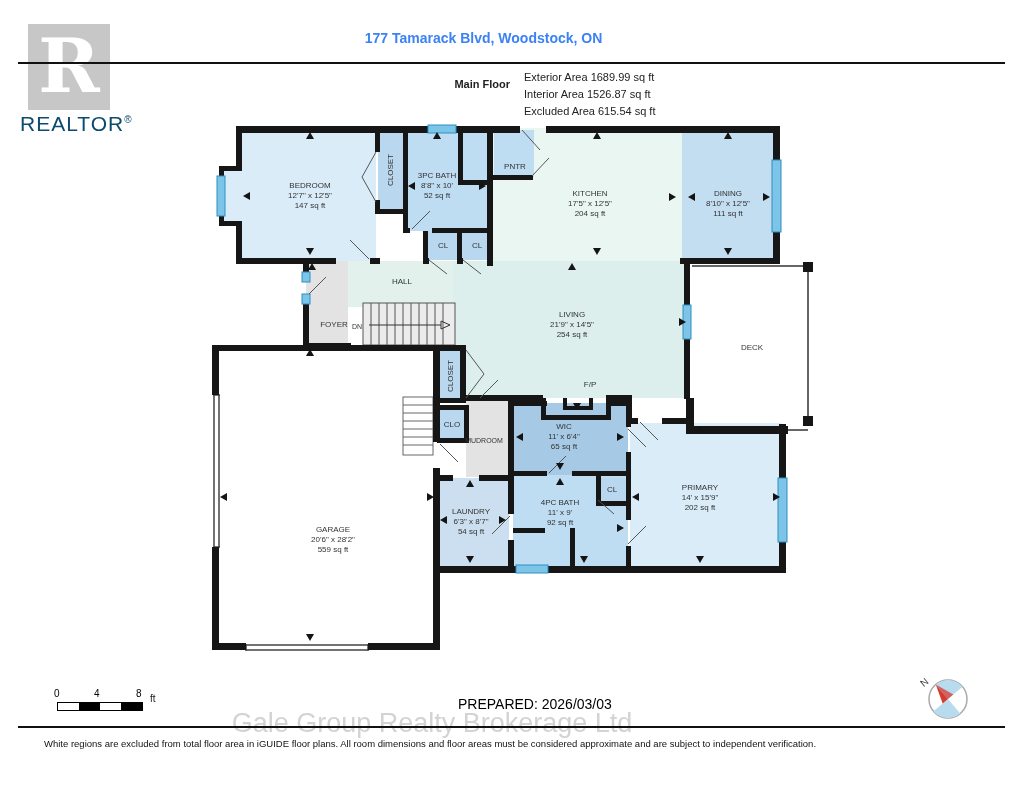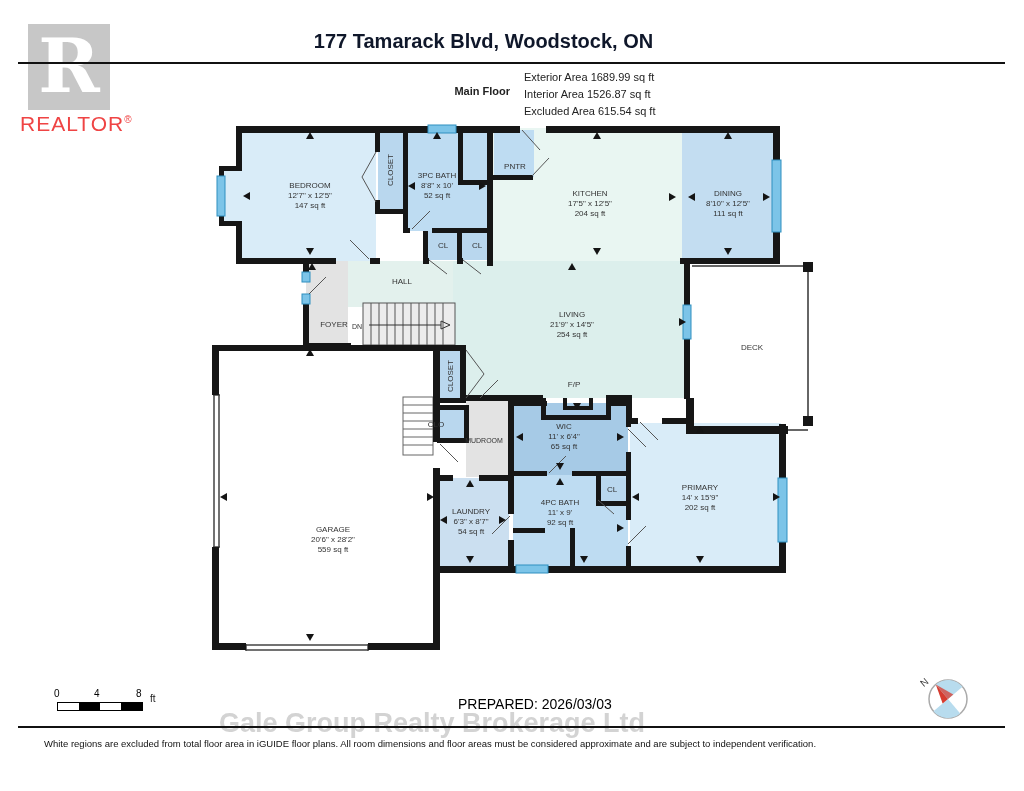--- a/index.html
+++ b/index.html
@@ -1,37 +1,37 @@
 <!DOCTYPE html>
 <html><head>
 <meta charset="utf-8">
 <style>
   html,body{margin:0;padding:0;background:#fff;}
   #canvas{position:relative;width:1024px;height:791px;background:#fff;overflow:hidden;
           font-family:"Liberation Sans",sans-serif;color:#222;}
   .abs{position:absolute;}
-  .title{left:0;top:30px;width:967px;text-align:center;font-size:20px;font-weight:bold;color:#0f172a;}
+  .title{left:0;top:30px;width:967px;text-align:center;font-size:14px;font-weight:bold;color:#3b82f6;}
   .hline{left:18px;top:62px;width:987px;height:2px;background:#111;}
-  .floor-label{left:330px;top:85px;width:180px;text-align:right;font-size:11px;font-weight:bold;}
+  .floor-label{left:330px;top:78px;width:180px;text-align:right;font-size:11px;font-weight:bold;}
   .area-line{left:524px;font-size:11px;}
   .logo-box{left:28px;top:24px;width:82px;height:86px;background:#c7c7c7;text-align:center;}
   .logo-r{font-family:"DejaVu Serif",serif;font-weight:bold;font-size:74px;line-height:84px;color:#fff;}
-  .logo-text{left:20px;top:112px;font-size:21px;color:#ef4444;letter-spacing:1px;}
+  .logo-text{left:20px;top:112px;font-size:21px;color:#0c4a6e;letter-spacing:1px;}
   .logo-text sup{font-size:10px;}
   .lbl{position:absolute;transform:translate(-50%,-50%);text-align:center;font-size:8px;
        line-height:10px;color:#333;white-space:nowrap;}
   .lbl.vert{transform:translate(-50%,-50%) rotate(-90deg);}
   .lbl.tiny{font-size:7px;}
   .scalebar{left:56px;top:688px;width:120px;height:30px;}
   .scalebar .num{position:absolute;top:0;font-size:10px;color:#000;}
   .scalebar .bar{position:absolute;top:14px;left:1px;width:84px;height:7px;border:1px solid #000;display:flex;}
   .scalebar .seg{width:21px;height:7px;}
   .scalebar .ft{position:absolute;left:94px;top:5px;font-size:10px;}
   .prepared{left:458px;top:696px;font-size:14px;color:#000;}
-  .watermark{left:0;top:708px;width:864px;text-align:center;font-size:27px;font-weight:bold;color:#d3d3d3;}
+  .watermark{left:0;top:708px;width:864px;text-align:center;font-size:27px;font-weight:normal;color:#d3d3d3;}
   .footline{left:18px;top:726px;width:987px;height:2px;background:#111;}
   .disclaimer{left:8px;top:738px;font-size:9.5px;color:#111;margin-left:36px;}
   svg{display:block;}
 </style>
 </head>
 <body>
 
 <div id="canvas">
 
   <svg class="abs" style="left:0;top:0" width="1024" height="791" viewBox="0 0 1024 791">
@@ -275,23 +275,23 @@
   <div class="lbl" style="left:477px;top:246px">CL</div>
   <div class="lbl" style="left:402px;top:282px">HALL</div>
   <div class="lbl" style="left:334px;top:325px">FOYER</div>
   <div class="lbl tiny" style="left:357px;top:327px">DN</div>
   <div class="lbl" style="left:572px;top:325px">
     <span>LIVING</span><br>
     <span>21'9" x 14'5"</span><br>
     <span>254 sq ft</span>
   </div>
   <div class="lbl" style="left:752px;top:348px">DECK</div>
-  <div class="lbl" style="left:574px;top:385px">F/P</div>
+  <div class="lbl" style="left:590px;top:385px">F/P</div>
   <div class="lbl vert" style="left:451px;top:376px">CLOSET</div>
-  <div class="lbl" style="left:436px;top:425px">CLO</div>
+  <div class="lbl" style="left:452px;top:425px">CLO</div>
   <div class="lbl tiny" style="left:484px;top:441px">MUDROOM</div>
   <div class="lbl" style="left:564px;top:437px">
     <span>WIC</span><br>
     <span>11' x 6'4"</span><br>
     <span>65 sq ft</span>
   </div>
   <div class="lbl" style="left:560px;top:513px">
     <span>4PC BATH</span><br>
     <span>11' x 9'</span><br>
     <span>92 sq ft</span>

